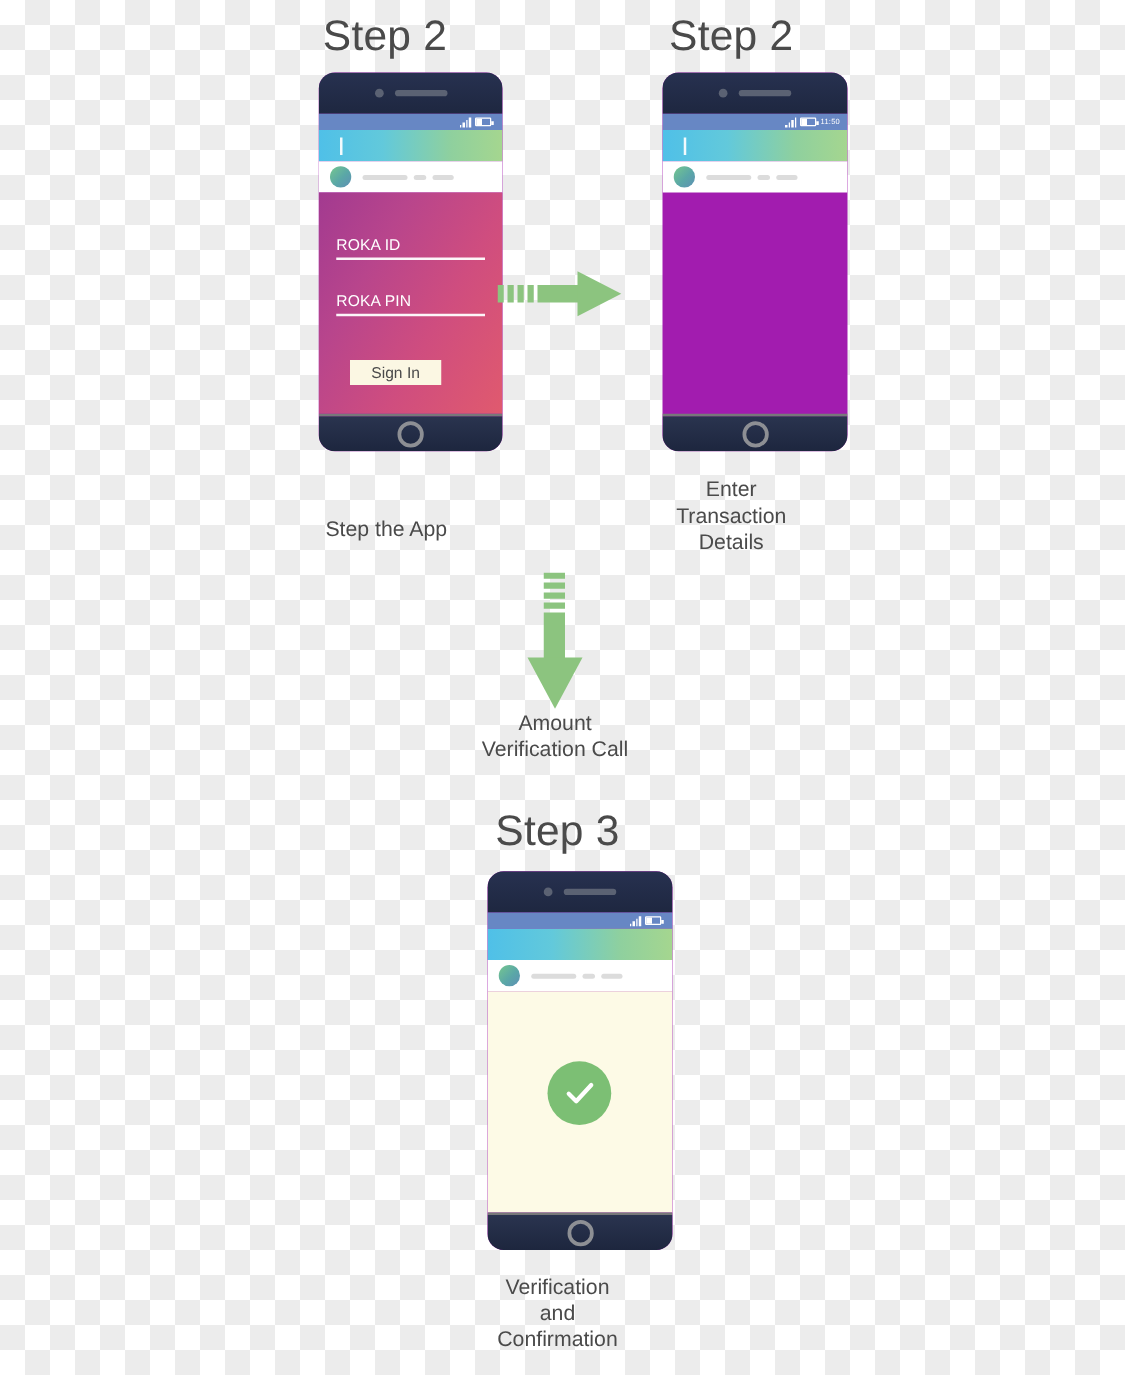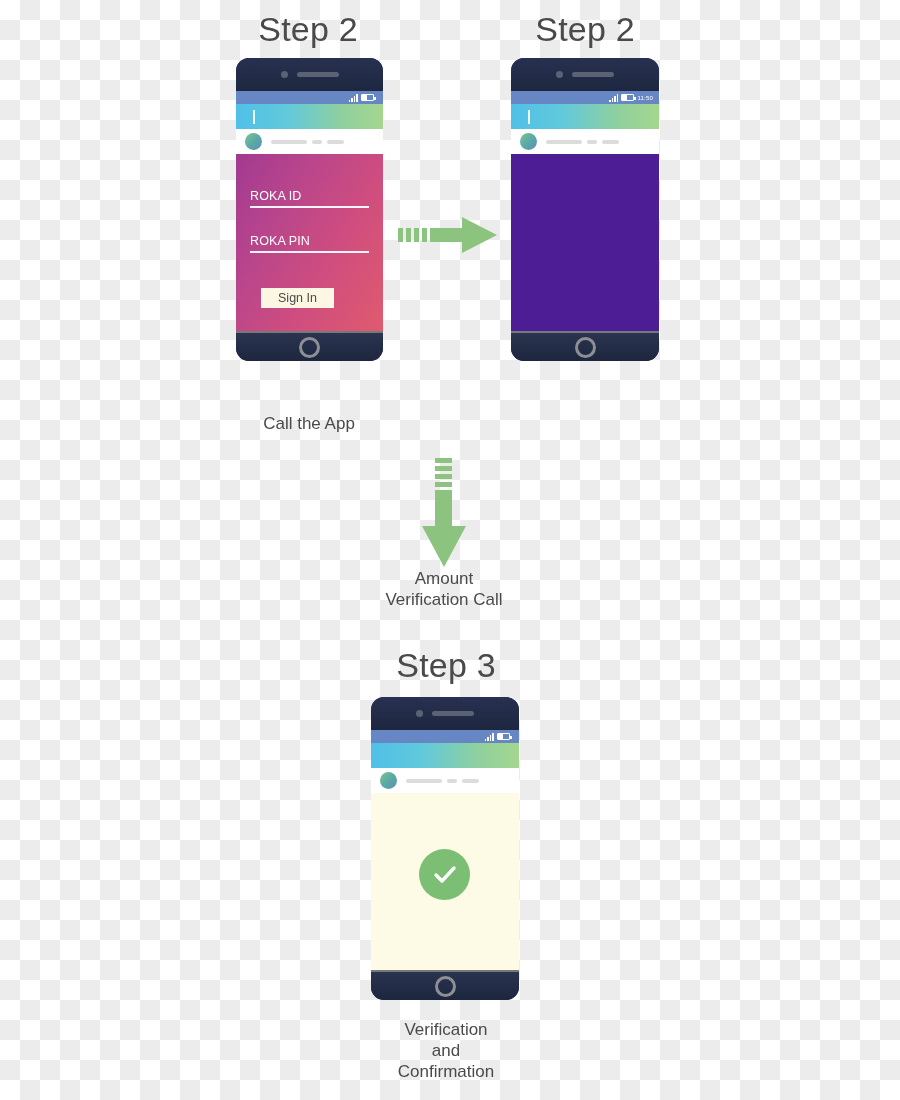--- a/index.html
+++ b/index.html
@@ -46,22 +46,23 @@
     color: #4a4a4a;
     text-align: center;
     white-space: pre-line;
   }
 
   
   .phone {
     position: absolute;
     border-radius: 13px;
     overflow: hidden;
-    background: #4c1d95;
+    background: #a21caf;
     box-shadow: 0 0 0 0 rgba(0,0,0,0);
+    margin-left: 19px;
   }
   .phone-top {
     position: absolute;
     left: 0; right: 0; top: 0;
     background: linear-gradient(180deg, #273150 0%, #1e2740 100%);
     display: flex;
     align-items: center;
     justify-content: center;
   }
   .cam-dot {
@@ -269,21 +270,21 @@
       </div>
 
       <div class="signin-btn" style="left:25px; top:134px; width:73px; height:20px;">Sign In</div>
     </div>
 
     <div class="phone-bottom" style="height:30px;">
       <span class="home-btn" style="width:21px; height:21px;"></span>
     </div>
   </div>
 
-  <div class="caption" style="left:234px; top:413px; width:150px;">Call the App</div>
+  <div class="caption" style="left:234px; top:413px; width:150px;">Step the App</div>
 
   <div class="arrow-h" style="left:398px; top:216px; width:100px; height:38px;">
     <svg width="100" height="38" viewBox="0 0 100 38">
       <rect x="0" y="12" width="5" height="14" fill="#8cc47f"></rect>
       <rect x="8" y="12" width="5" height="14" fill="#8cc47f"></rect>
       <rect x="16" y="12" width="5" height="14" fill="#8cc47f"></rect>
       <rect x="24" y="12" width="5" height="14" fill="#8cc47f"></rect>
       <rect x="32" y="12" width="34" height="14" fill="#8cc47f"></rect>
       <polygon points="64,1 64,37 99,19" fill="#8cc47f"></polygon>
     </svg>
@@ -321,20 +322,23 @@
         <span class="gbar" style="width:17px;"></span>
       </span>
     </div>
 
 
     <div class="phone-bottom" style="height:30px;">
       <span class="home-btn" style="width:21px; height:21px;"></span>
     </div>
   </div>
 
+  <div class="caption" style="left:510px; top:381px; width:150px;">Enter
+Transaction
+Details</div>
 
   <div class="arrow-v" style="left:421px; top:458px; width:46px; height:110px;">
     <svg width="46" height="110" viewBox="0 0 46 110">
       <rect x="14" y="0" width="17" height="5" fill="#8cc47f"></rect>
       <rect x="14" y="8" width="17" height="5" fill="#8cc47f"></rect>
       <rect x="14" y="16" width="17" height="5" fill="#8cc47f"></rect>
       <rect x="14" y="24" width="17" height="5" fill="#8cc47f"></rect>
       <rect x="14" y="32" width="17" height="38" fill="#8cc47f"></rect>
       <polygon points="1,68 45,68 23,109" fill="#8cc47f"></polygon>
     </svg>

